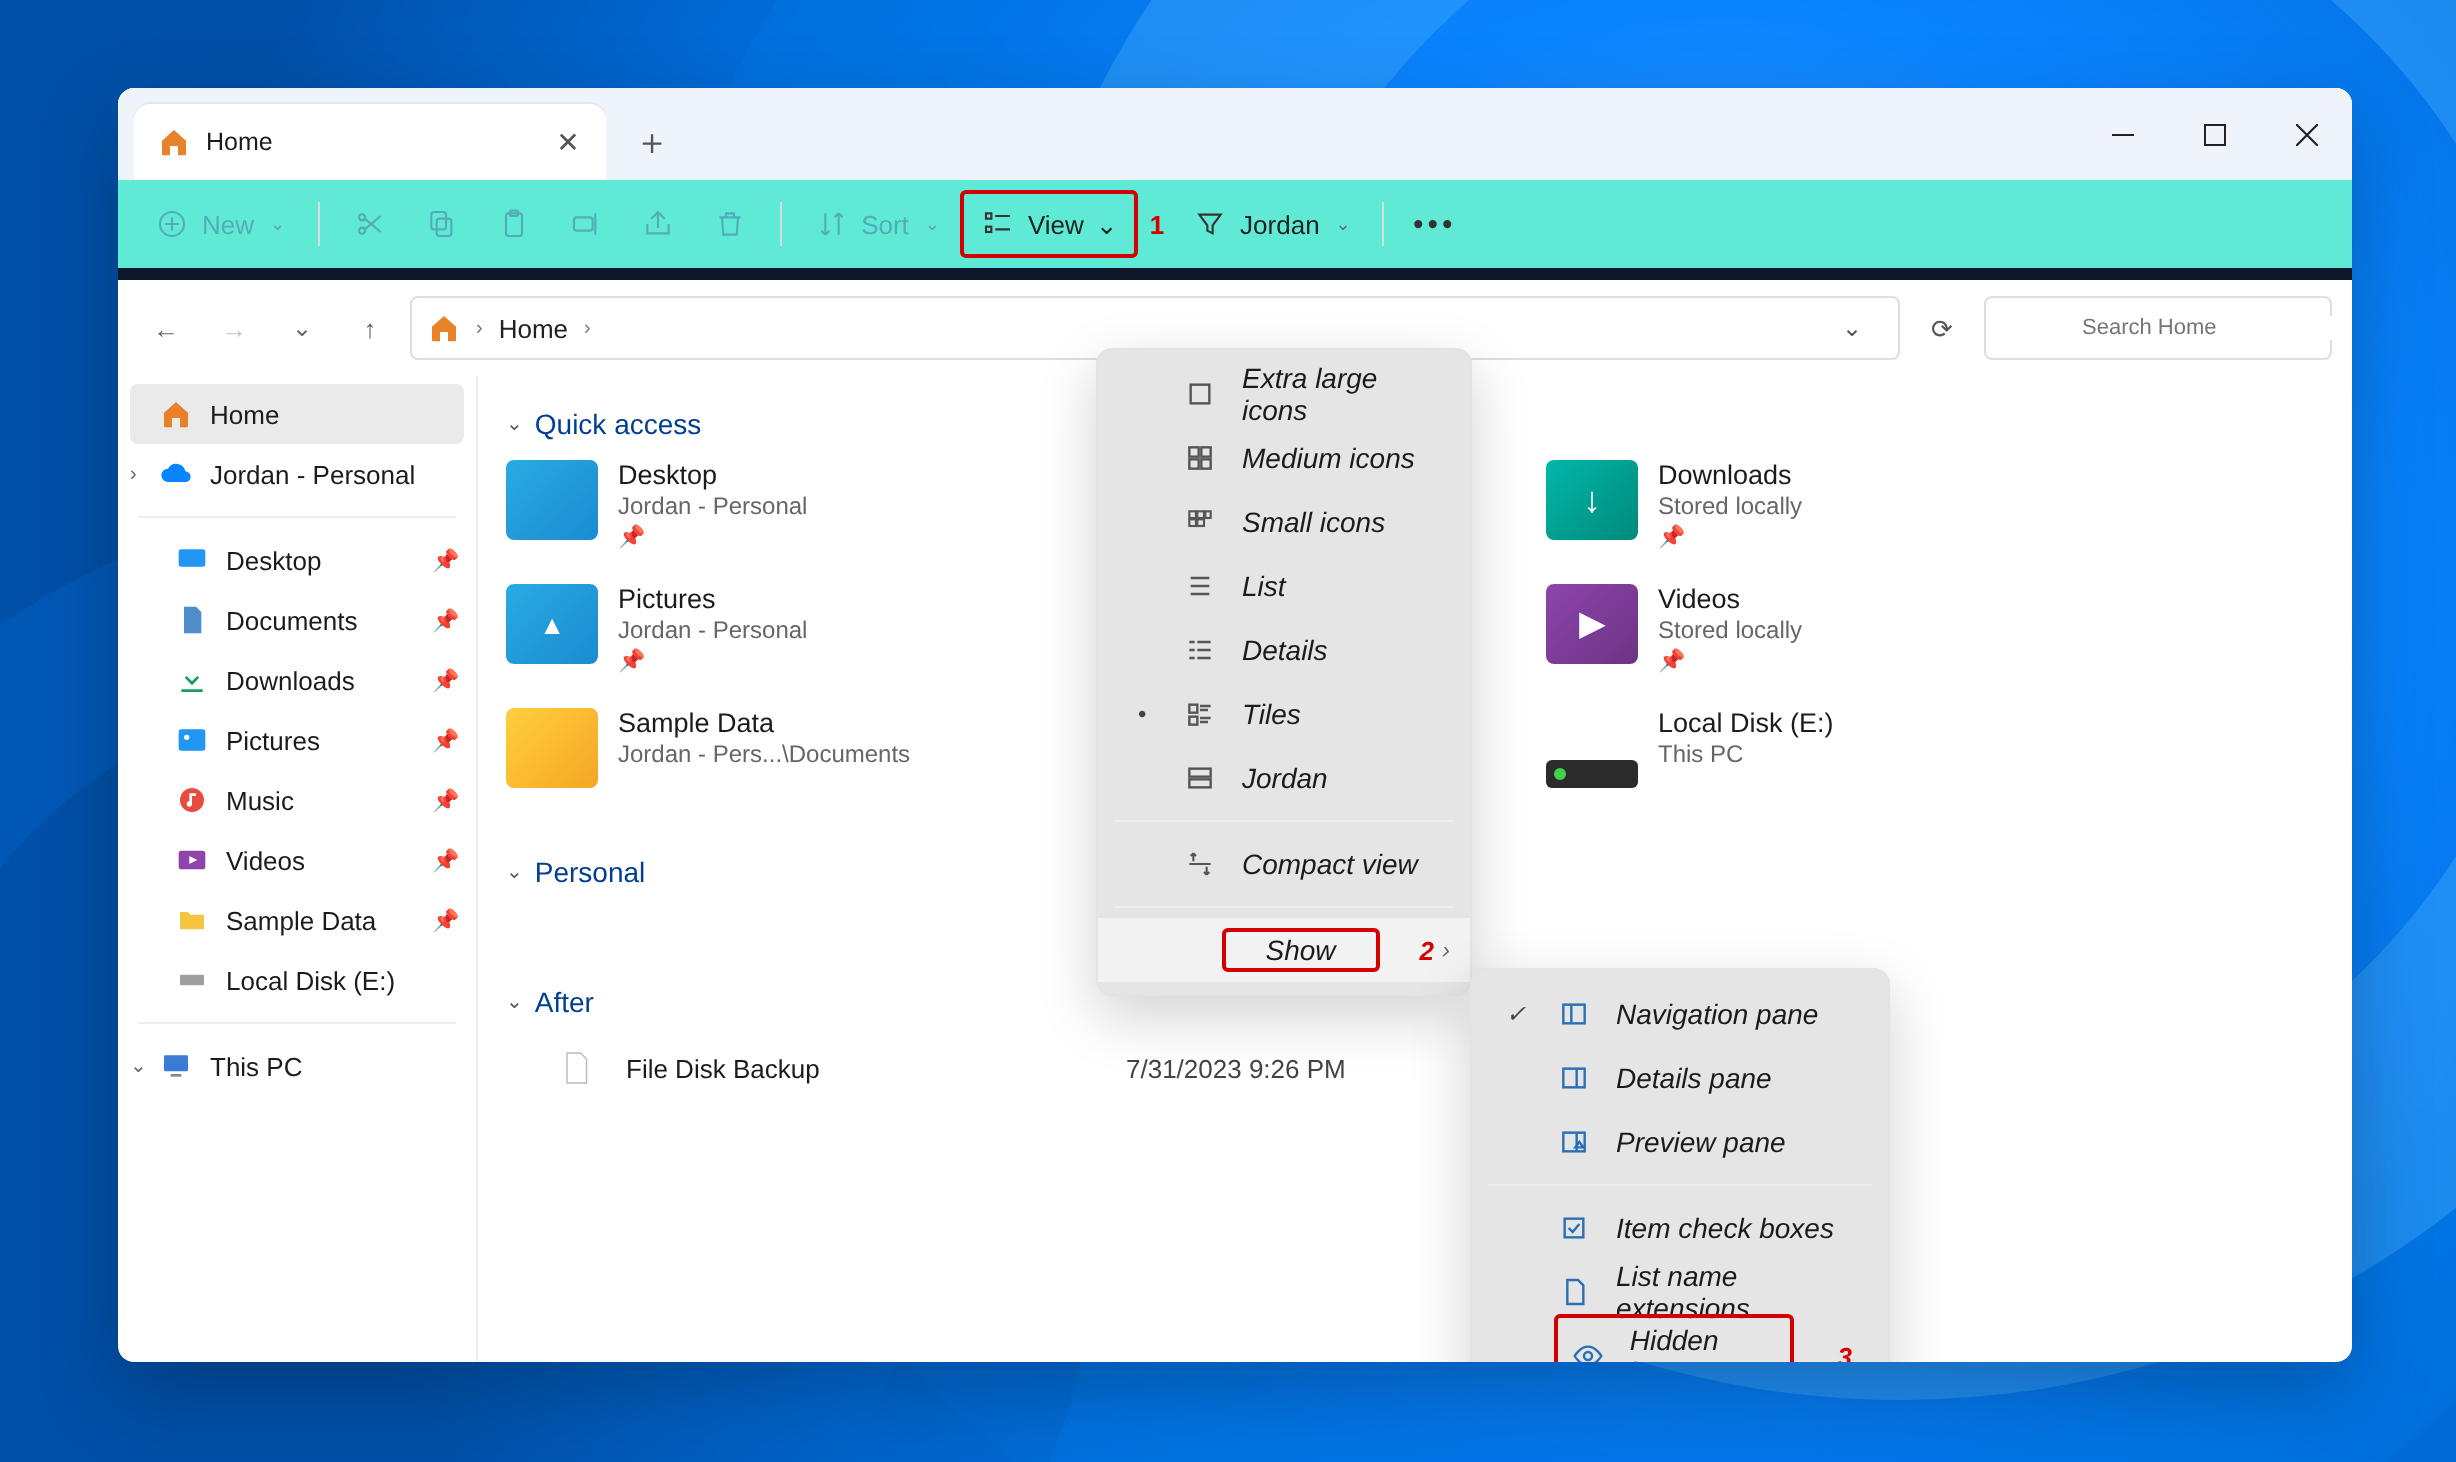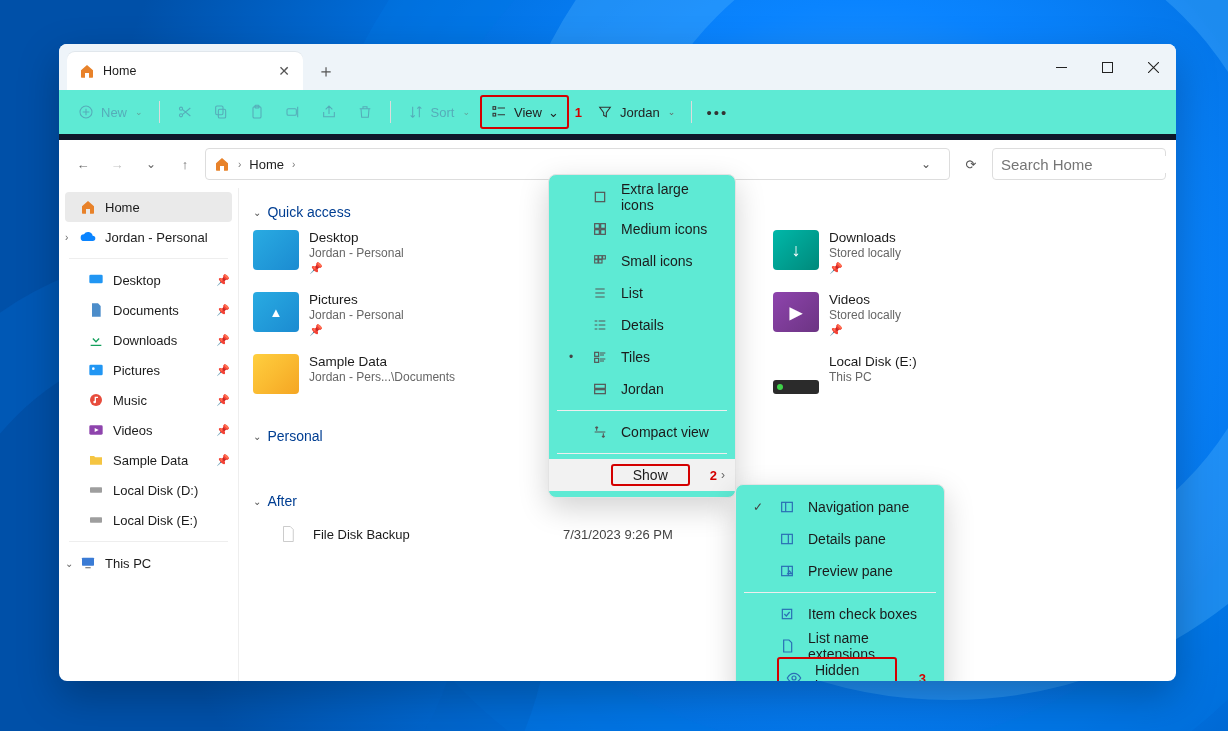--- a/index.html
+++ b/index.html
@@ -47,21 +47,21 @@
   .viewbtn { display:flex; align-items:center; gap:6px; padding:13px 6px; height:30px;}
 
   
   .navrow { height:48px; display:flex; align-items:center; padding:0 10px; gap:6px;}
   .navrow .arrow { width:28px; height:28px; display:flex; align-items:center; justify-content:center; color:#666; }
   .addrbar { flex:1; height:32px; border:1px solid #ddd; border-radius:4px; display:flex; align-items:center; padding:0 8px; gap:6px; background:#fff;}
   .addrbar .crumb { display:flex; align-items:center; gap:4px; color:#222;}
   .addrbar .gt { color:#777; font-size:10px; padding:0 2px;}
   .addrctrl { width:30px; height:32px; display:flex; align-items:center; justify-content:center; color:#555;}
   .searchbox { width:174px; height:32px; border:1px solid #ddd; border-radius:4px; display:flex; align-items:center; padding:0 8px; color:#777; background:#fff;}
-  .searchbox input { border:0; outline:0; flex:1; font-size:15px; color:#333;}
+  .searchbox input { border:0; outline:0; flex:1; font-size:11px; color:#333;margin-left:40px;}
 
   
   .body { flex:1; display:flex; min-height:0;}
   .sidebar { width:180px; border-right:1px solid #eee; padding:4px 0; overflow:hidden;}
   .sideitem { height:30px; display:flex; align-items:center; padding:0 8px 0 20px; gap:8px; position:relative;}
   .sideitem.lvl2 { padding-left:28px;}
   .sideitem.sel { background:#eaeaea; border-radius:4px; margin:0 6px; padding-left:14px;}
   .sideitem .chev { position:absolute; left:6px; font-size:10px; color:#666;}
   .sideitem .pin { margin-left:auto; color:#888; font-size:11px;}
   .sidehr { height:1px; background:#eee; margin:6px 10px;}
@@ -83,23 +83,23 @@
   .recent-row { display:flex; align-items:center; gap:10px; height:30px;}
   .recent-row .ico { width:30px; display:flex; justify-content:center;}
   .recent-row .name { flex:0 0 240px;}
   .recent-row .date { color:#444;}
 
   .statusbar { height:20px; border-top:1px solid #eee; display:flex; align-items:center; padding:0 10px; font-size:12px; color:#444;}
   .statusbar .right { margin-left:auto; display:flex; gap:6px; color:#555;}
 
   
   .menu {
-    position:absolute; background:#5eead4; border:1px solid #e3e3e3;
+    position:absolute; background:#e5e5e5; border:1px solid #e3e3e3;
     border-radius:8px; box-shadow:0 10px 30px rgba(0,0,0,0.18);
-    padding:6px 0; font-size:14px; z-index:50;
+    padding:6px 0; font-size:14px; z-index:50;font-style:italic;
   }
   .mrow { height:32px; display:flex; align-items:center; padding:0 14px 0 14px; gap:12px; position:relative;}
   .mrow .mchk { width:16px; text-align:center; color:#444; font-size:12px;}
   .mrow .mico { width:18px; height:18px; display:flex; align-items:center; justify-content:center; color:#444;}
   .mrow .mico svg{width:16px;height:16px;}
   .mrow .mlabel { flex:1;}
   .mrow .mmore { position:absolute; right:10px; color:#666; font-size:12px;}
   .mdiv { height:1px; background:#eee; margin:5px 8px;}
   .menu1 { top:130px; left:489px; width:188px;}
   .menu2 { top:440px; left:676px; width:210px;}
@@ -365,28 +365,20 @@
           </span>
           <span>Sample Data</span>
           <span class="pin">📌</span>
         </div>
       <div class="sideitem lvl2">
           <span class="sico16">
             <svg viewBox="0 0 24 24">
               <rect x="3" y="8" width="18" height="8" rx="1" fill="#9e9e9e"></rect>
             </svg>
           </span>
-          <span>Local Disk (D:)</span>
-        </div>
-      <div class="sideitem lvl2">
-          <span class="sico16">
-            <svg viewBox="0 0 24 24">
-              <rect x="3" y="8" width="18" height="8" rx="1" fill="#9e9e9e"></rect>
-            </svg>
-          </span>
           <span>Local Disk (E:)</span>
         </div>
       <div class="sidehr"></div>
       <div class="sideitem">
         <span class="chev">⌄</span>
         <span class="sico16">
             <svg viewBox="0 0 24 24">
               <rect x="3" y="4" width="18" height="12" rx="1" fill="#3a7bd5"></rect>
               <rect x="8" y="18" width="8" height="2" fill="#888"></rect>
             </svg>

